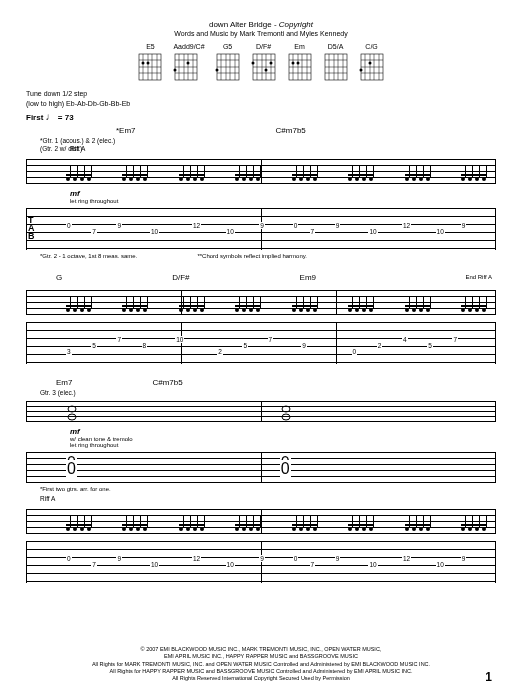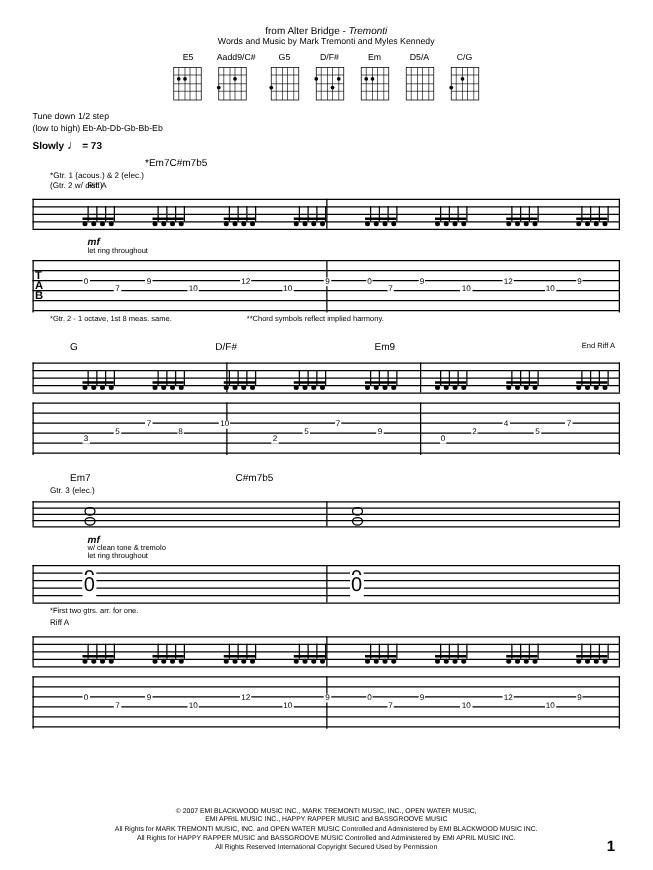--- a/index.html
+++ b/index.html
@@ -11,54 +11,54 @@
   .title { font-size: 22px; font-weight: bold; letter-spacing: -0.5px; margin-top: 2px; }
   .credits { font-size: 7px; margin-top: 1px; }
   .chord-row { display: flex; justify-content: center; gap: 10px; margin: 6px 0 8px; }
   .chord-dg { text-align: center; }
   .chord-dg .cn { font-size: 7px; margin-bottom: 2px; }
   .chord-dg svg { display: block; }
   .meta { font-size: 7px; line-height: 1.2; margin-bottom: 2px; }
   .intro-label { font-size: 8px; font-weight: bold; margin-bottom: 1px; }
   .tempo { font-size: 8px; margin-bottom: 4px; font-weight: bold; }
   .tempo .qn { font-size: 10px; }
-  .section-chords { display: flex; font-size: 8px; margin-left: 90px; margin-bottom: 2px; }
+  .section-chords { display: flex; gap: 140px; font-size: 8px; margin-left: 90px; margin-bottom: 2px; }
   .gtr-label { font-size: 6.5px; margin-left: 14px; margin-bottom: 1px; }
   .sys { margin-bottom: 14px; }
   .staff { position: relative; height: 34px; margin-bottom: 2px; }
   .staff-line { position: absolute; left: 0; right: 0; height: 1px; background: #000; }
   .tab-block { position: relative; height: 42px; margin-top: 4px; }
   .tab-line { position: absolute; left: 0; right: 0; height: 1px; background: #000; }
   .tab-label { position: absolute; left: 2px; top: 8px; font-size: 9px; font-weight: bold; line-height: 8px; }
   .barline { position: absolute; top: 0; bottom: 0; width: 1px; background: #000; }
   .notes { position: absolute; left: 40px; right: 10px; top: 2px; display: flex; justify-content: space-between; align-items: flex-end; height: 26px; }
   .beam { position: relative; display: flex; gap: 3px; border-top: 2px solid #000; padding-top: 1px; }
   .nh { width: 4px; height: 4px; background: #000; border-radius: 50%; position: relative; }
   .nh::after { content: ""; position: absolute; right: -1px; top: -12px; width: 1px; height: 12px; background: #000; }
   .tab-nums { position: absolute; left: 40px; right: 10px; top: 6px; height: 30px; font-size: 6.5px; }
   .tn { position: absolute; background: #fff; padding: 0 1px; }
   .dyn { font-size: 8px; font-style: italic; font-weight: bold; margin-left: 44px; }
   .small-note { font-size: 6px; margin-left: 44px; }
   .sec2-chords { display: flex; font-size: 8px; margin-left: 30px; margin-bottom: 2px; }
   .sec2-chords span { margin-right: 110px; }
   .sec3-chords { display: flex; font-size: 8px; margin-left: 30px; margin-bottom: 2px; }
-  .sec3-chords .c1 { margin-right: 116px; }
+  .sec3-chords .c1 { margin-right: 80px; }
   .footer { position: absolute; bottom: 14px; left: 26px; right: 26px; text-align: center; font-size: 5.5px; line-height: 1.3; }
   .pagenum { position: absolute; bottom: 12px; right: 30px; font-size: 12px; font-weight: bold; }
   .end-riff { position: absolute; right: 4px; top: -10px; font-size: 6px; }
   .riff-label { position: absolute; left: 44px; top: -8px; font-size: 6.5px; }
 </style>
 </head>
 <body>
 
 <div class="page">
 
   <div class="header">
     <div class="from">
-      <span>from Alter Bridge - </span><span class="album">Tremonti</span>
+      <span>down Alter Bridge - </span><span class="album">Copyright</span>
     </div>
     <div class="credits">Words and Music by Mark Tremonti and Myles Kennedy</div>
   </div>
 
   <div class="chord-row">
     <div class="chord-dg">
         <div class="cn">E5</div>
         <svg width="26" height="30">
           <rect x="2" y="2" width="22" height="26" fill="none" stroke="#000" stroke-width="0.6"></rect>
           <line x1="2" y1="8" x2="24" y2="8" stroke="#000" stroke-width="0.5"></line>
@@ -159,21 +159,21 @@
           <circle cx="2" cy="18" r="1.5" fill="#000"></circle>
           <circle cx="11" cy="11" r="1.5" fill="#000"></circle>
         </svg>
       </div>
   </div>
 
   <div class="meta">Tune down 1/2 step</div>
   <div class="meta">(low to high) Eb-Ab-Db-Gb-Bb-Eb</div>
 
   <div class="tempo">
-    <span>Slowly </span><span class="qn">♩</span><span> = 73</span>
+    <span>First </span><span class="qn">♩</span><span> = 73</span>
   </div>
 
   <div class="sys">
     <div class="section-chords">
       <span>*Em7</span>
       <span>C#m7b5</span>
     </div>
     <div class="gtr-label">*Gtr. 1 (acous.) &amp; 2 (elec.)</div>
     <div class="gtr-label">(Gtr. 2 w/ dist.)</div>
     <div class="staff">

